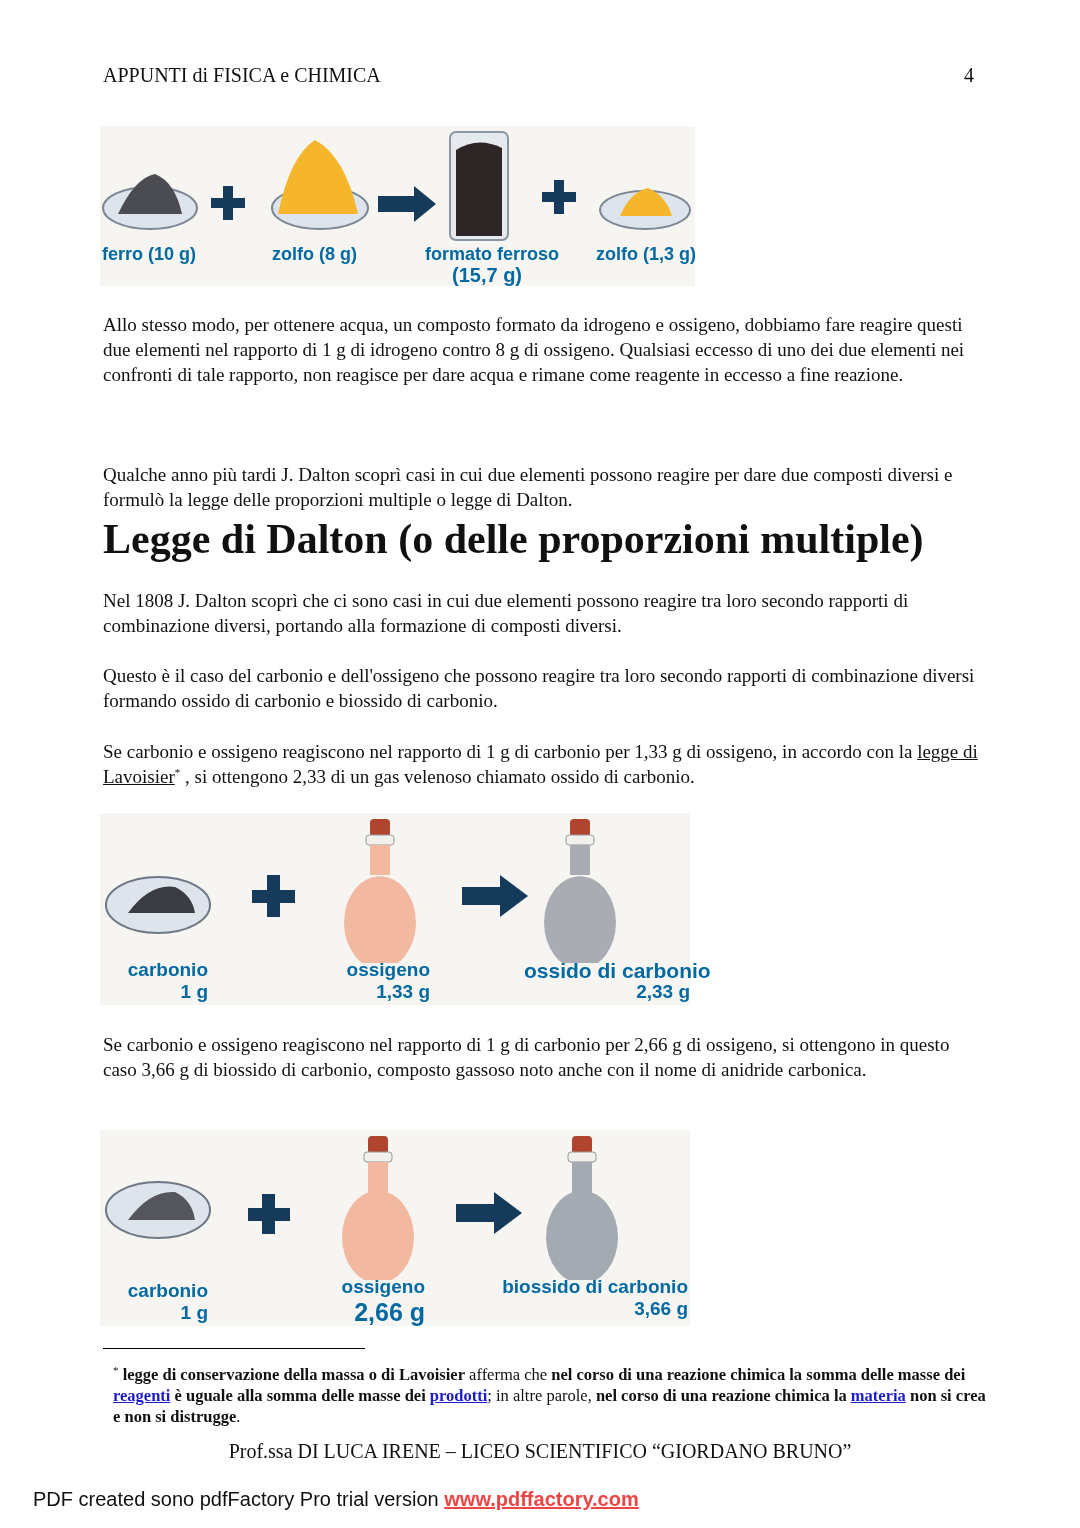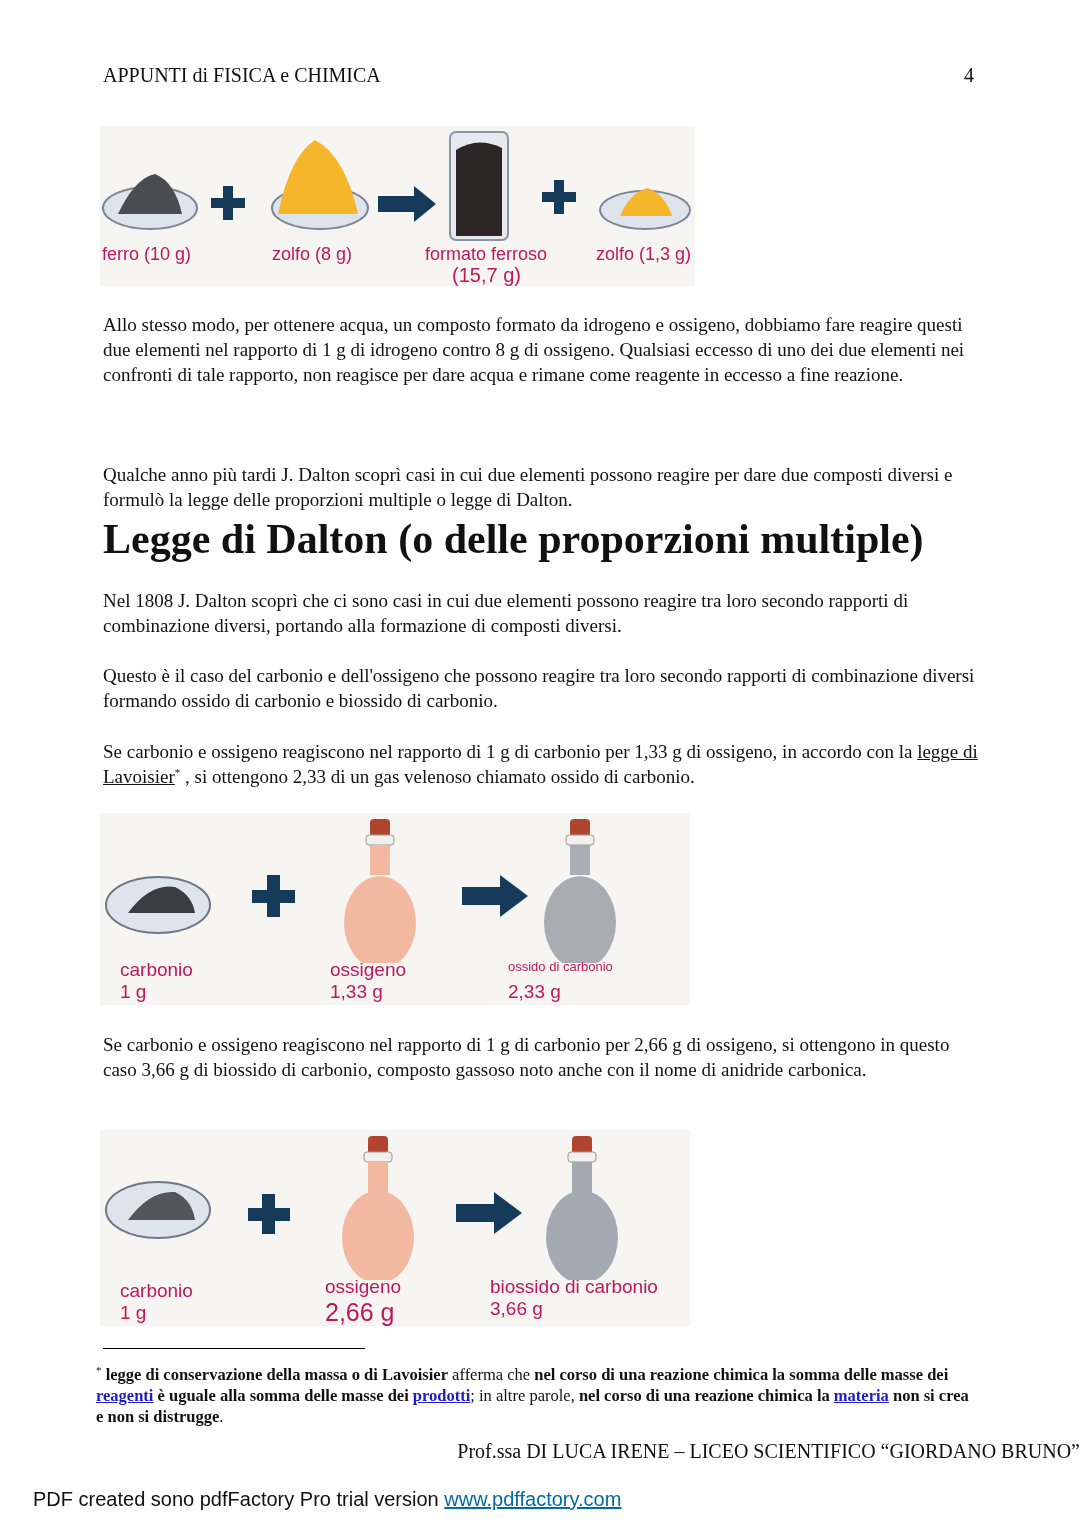--- a/index.html
+++ b/index.html
@@ -9,34 +9,34 @@
     .abs { position: absolute; }
 
     .header-title { left: 103px; top: 64px; font-size: 20px; letter-spacing: 0; }
     .page-number { left: 964px; top: 64px; font-size: 20px; }
 
     .para { left: 103px; width: 880px; font-size: 19px; line-height: 25px; }
 
     .heading { left: 103px; top: 512px; font-size: 42px; font-weight: bold; line-height: 54px; white-space: nowrap; }
 
     .figure { background: #f6f5f2; }
-    .fig-label { position: absolute; font-family: "Liberation Sans", "DejaVu Sans", sans-serif; color: #be185d; text-align: left; white-space: nowrap; }
+    .fig-label { position: absolute; font-family: "Liberation Sans", "DejaVu Sans", sans-serif; color: #0369a1; text-align: right; white-space: nowrap; font-weight: bold; }
 
     .underline { text-decoration: underline; }
     sup { font-size: 11px; vertical-align: super; line-height: 0; }
 
     .footnote-rule { left: 103px; top: 1348px; width: 262px; height: 0; border-top: 1.5px solid #000; }
-    .footnote { left: 96px; top: 1364px; width: 880px; font-size: 16.5px; line-height: 21px; }
+    .footnote { left: 113px; top: 1364px; width: 880px; font-size: 16.5px; line-height: 21px; }
     .footnote a { color: #1b1bc9; text-decoration: underline; font-weight: bold; }
     .footnote b { font-weight: bold; }
 
-    .footer-center { left: 0; width: 1080px; top: 1440px; text-align: right; font-size: 20px; }
+    .footer-center { left: 0; width: 1080px; top: 1440px; text-align: center; font-size: 20px; }
 
     .pdf-note { left: 33px; top: 1488px; font-family: "Liberation Sans", "DejaVu Sans", sans-serif; font-size: 20px; color: #111; }
-    .pdf-note a { color: #0369a1; text-decoration: underline; }
+    .pdf-note a { color: #ef4444; text-decoration: underline; font-weight: bold; }
   </style>
 </head>
 <body>
 
 <div class="abs header-title">APPUNTI di FISICA e CHIMICA</div>
 <div class="abs page-number">4</div>
 
 <div class="abs figure" style="left:100px; top:126px; width:595px; height:160px;">
   <svg class="abs" style="left:0; top:0;" width="595" height="125">
 
@@ -118,21 +118,21 @@
       <rect x="470" y="6" width="20" height="18" rx="4" fill="#b0442e"></rect>
       <rect x="466" y="22" width="28" height="10" rx="3" fill="#f2f0ec" stroke="#999" stroke-width="1"></rect>
       <rect x="470" y="32" width="20" height="30" fill="#a9adb3"></rect>
       <ellipse cx="480" cy="112" rx="36" ry="58" fill="#a9adb3" transform="scale(1,0.8) translate(0,25)"></ellipse>
     </g>
   </svg>
   <div class="fig-label" style="left:20px; top:146px; width:88px; font-size:19px;">carbonio</div>
   <div class="fig-label" style="left:20px; top:168px; width:88px; font-size:19px;">1 g</div>
   <div class="fig-label" style="left:230px; top:146px; width:100px; font-size:19px;">ossigeno</div>
   <div class="fig-label" style="left:230px; top:168px; width:100px; font-size:19px;">1,33 g</div>
-  <div class="fig-label" style="left:408px; top:146px; width:182px; font-size:13px;">ossido di carbonio</div>
+  <div class="fig-label" style="left:424px; top:146px; width:182px; font-size:21px;">ossido di carbonio</div>
   <div class="fig-label" style="left:408px; top:168px; width:182px; font-size:19px;">2,33 g</div>
 </div>
 
 <div class="abs para" style="top:1032px;">Se carbonio e ossigeno reagiscono nel rapporto di 1 g di carbonio per 2,66 g di ossigeno, si ottengono in questo caso 3,66 g di biossido di carbonio, composto gassoso noto anche con il nome di anidride carbonica.</div>
 
 <div class="abs figure" style="left:100px; top:1130px; width:590px; height:196px;">
   <svg class="abs" style="left:0; top:0;" width="590" height="150">
     <g>
       <ellipse cx="58" cy="80" rx="52" ry="28" fill="#dde4ec" stroke="#6d7884" stroke-width="2"></ellipse>
       <path d="M28 90 Q50 60 75 62 Q92 70 95 90 Z" fill="#55565d"></path>

